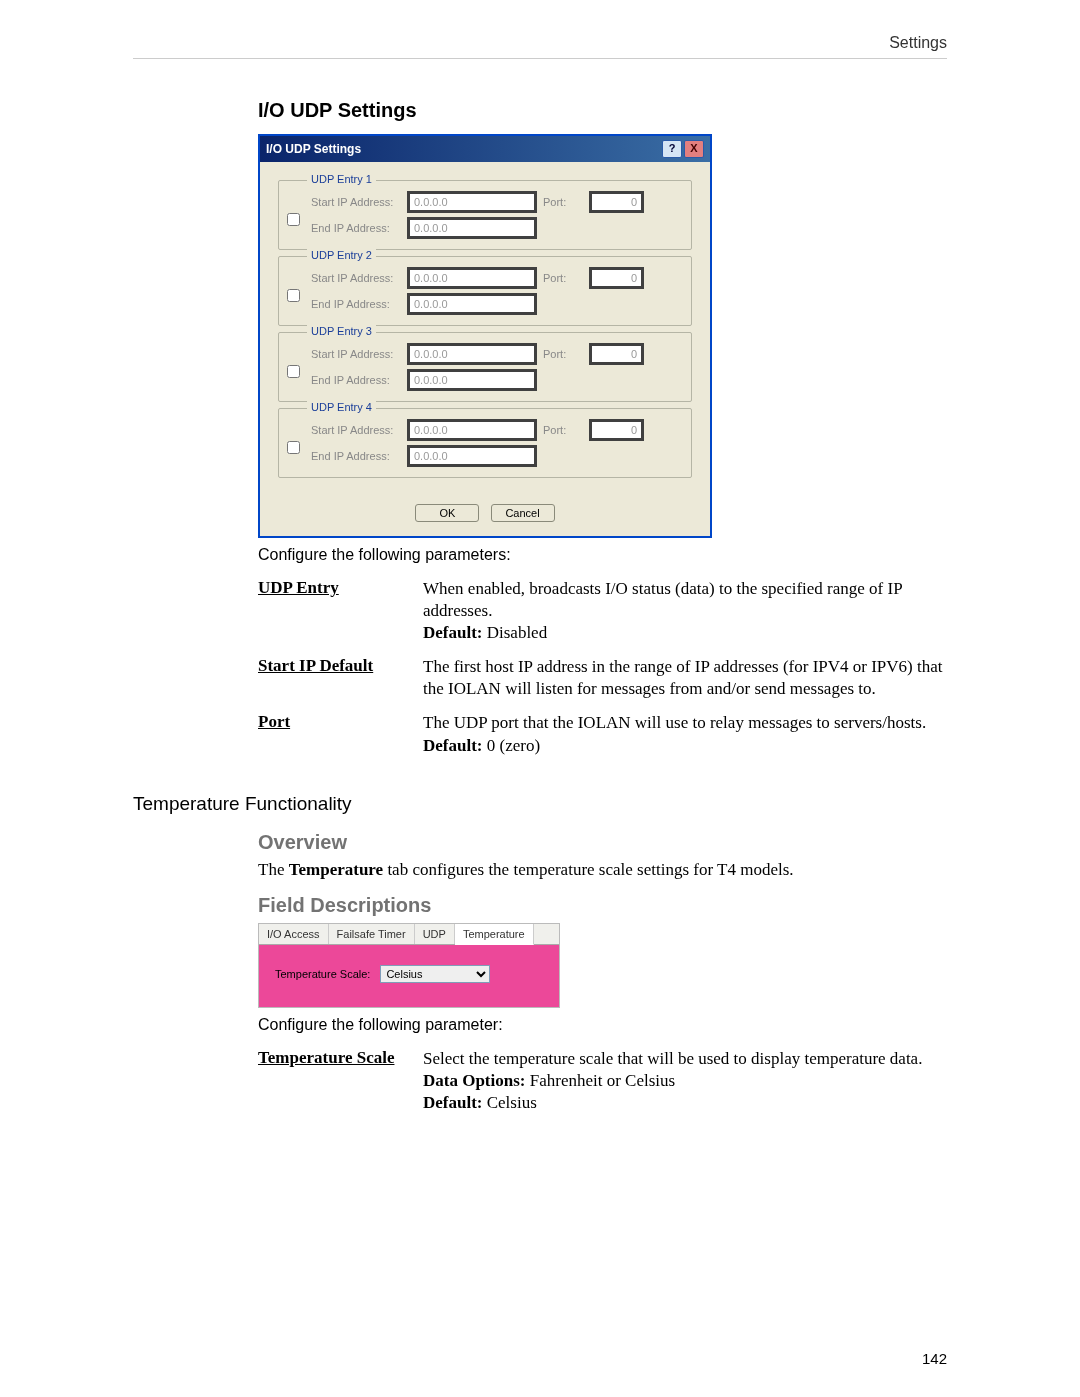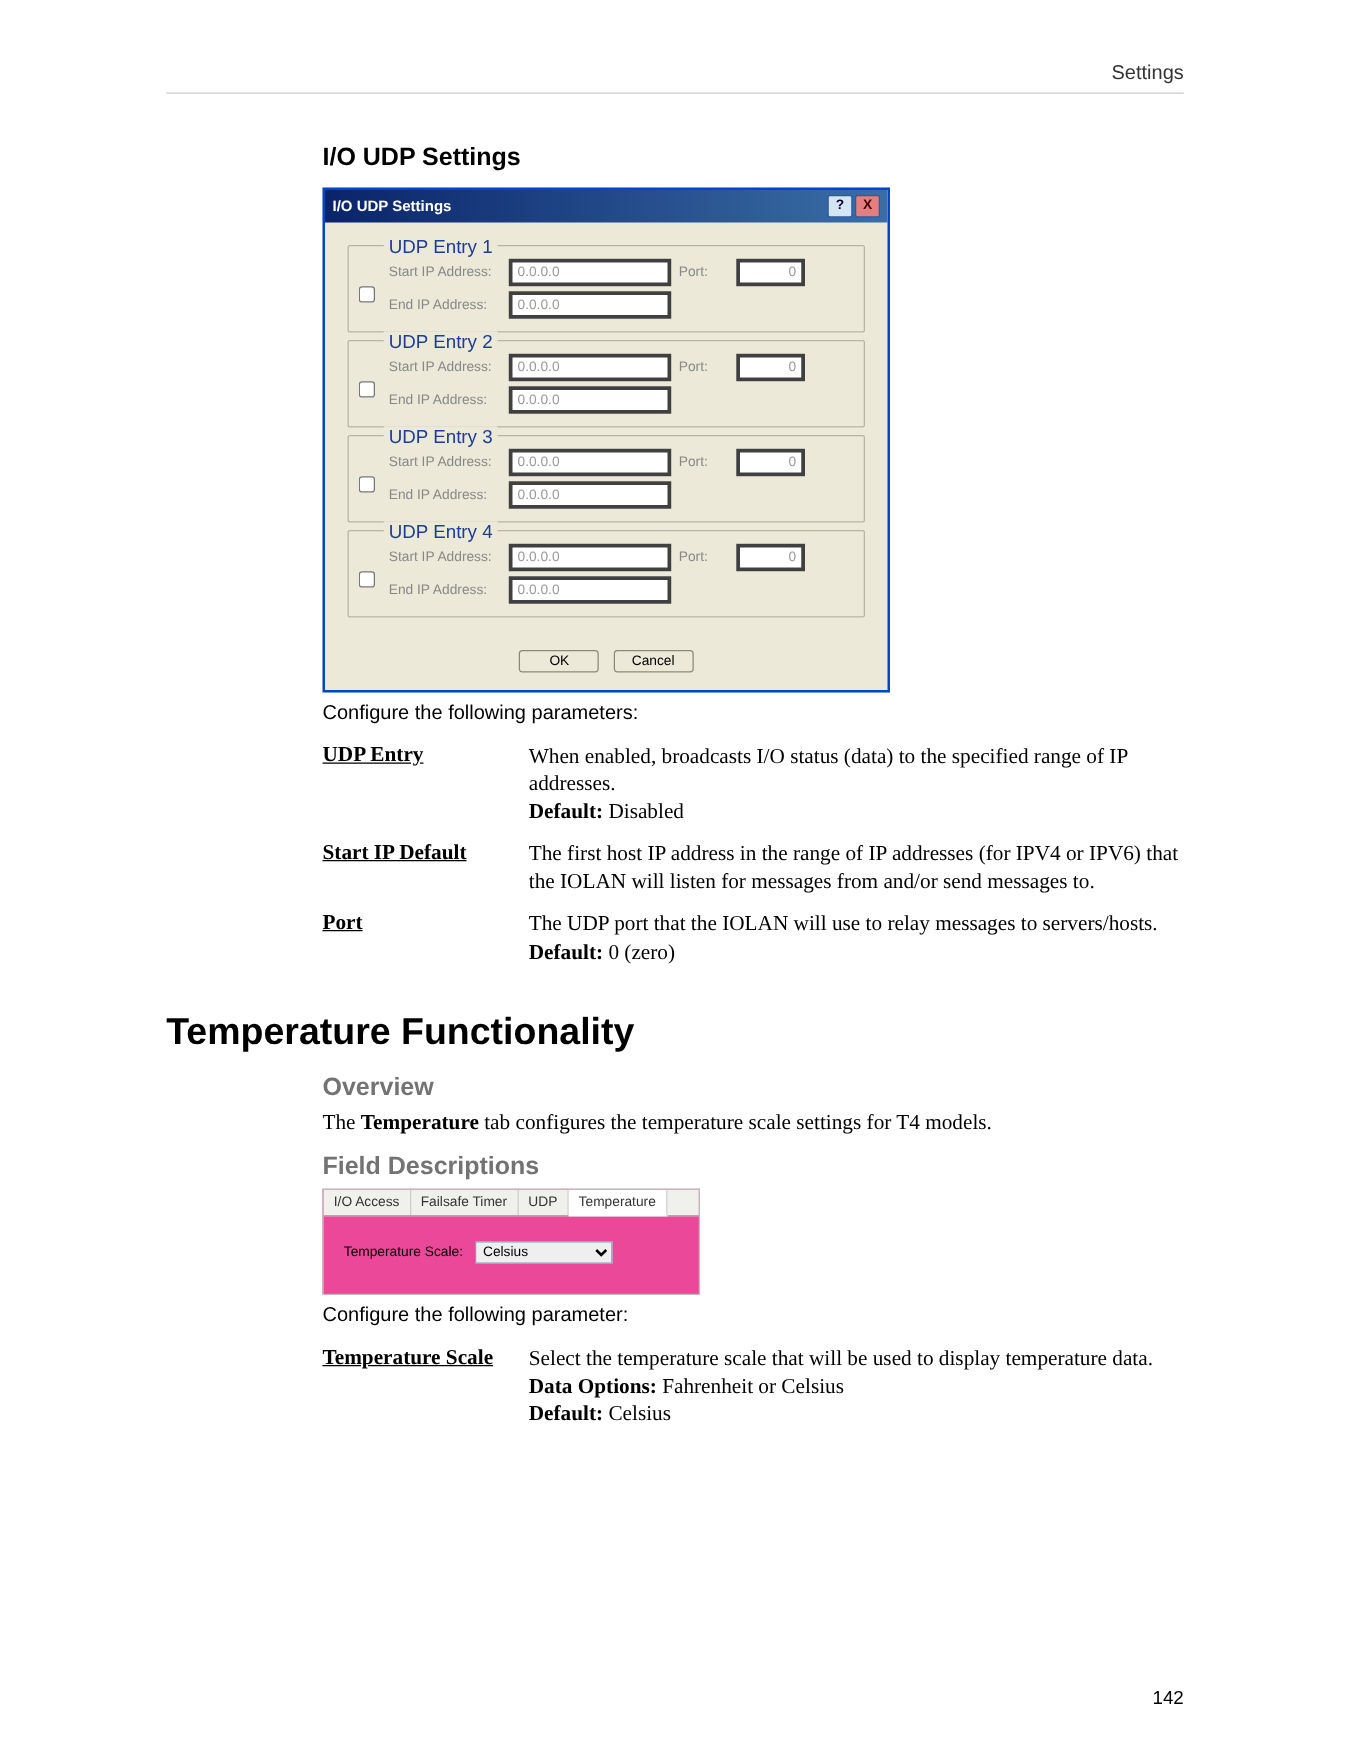--- a/index.html
+++ b/index.html
@@ -6,21 +6,21 @@
     margin: 0;
     padding: 0;
     font-family: Arial, Helvetica, sans-serif;
     background: #fff;
     color: #000;
   }
   .page {
     width: 974px;
     min-height: 1397px;
     margin: 0 auto;
-    padding: 50px 80px 40px 80px;
+    padding: 34px 80px 40px 80px;
     box-sizing: border-box;
     position: relative;
   }
   .header-right {
     text-align: right;
     font-size: 16px;
     color: #333;
     padding-bottom: 6px;
   }
   .hr {
@@ -32,22 +32,22 @@
     margin-left: 125px;
   }
   h3.section-title {
     font-family: Arial, Helvetica, sans-serif;
     font-weight: bold;
     font-size: 20px;
     margin: 0 0 12px 0;
   }
   h2.big-title {
     font-family: Arial, Helvetica, sans-serif;
-    font-weight: bold;
-    font-size: 30px;
+    font-weight: normal;
+    font-size: 19px;
     margin: 30px 0 16px -125px;
   }
   h3.blue-sub {
     font-family: Arial, Helvetica, sans-serif;
     font-weight: bold;
     font-size: 20px;
     color: #737373;
     margin: 14px 0 6px 0;
   }
   p.body {
@@ -125,21 +125,21 @@
     padding: 6px 10px 10px 4px;
     position: relative;
   }
   .entry-legend {
     position: absolute;
     top: -8px;
     left: 28px;
     background: #ece9d8;
     padding: 0 4px;
     color: #1a3e99;
-    font-size: 15px;
+    font-size: 11px;
   }
   .entry-content {
     display: flex;
     align-items: center;
     gap: 8px;
   }
   .entry-check {
     width: 13px; height: 13px;
     margin-top: 16px;
   }

